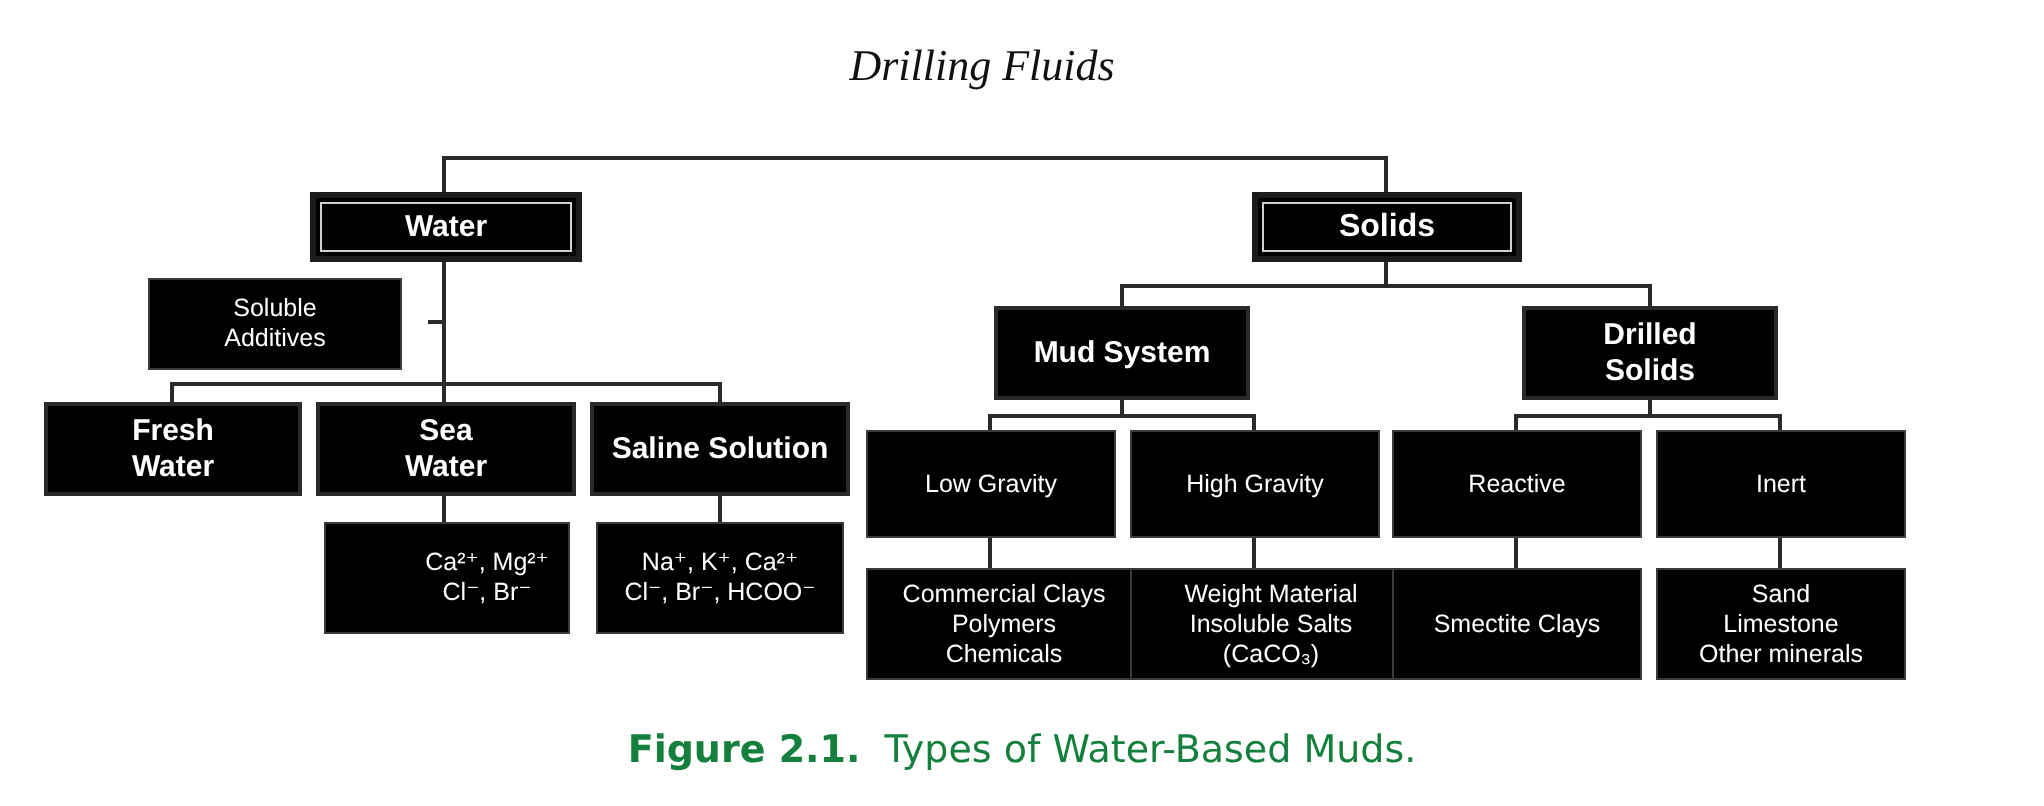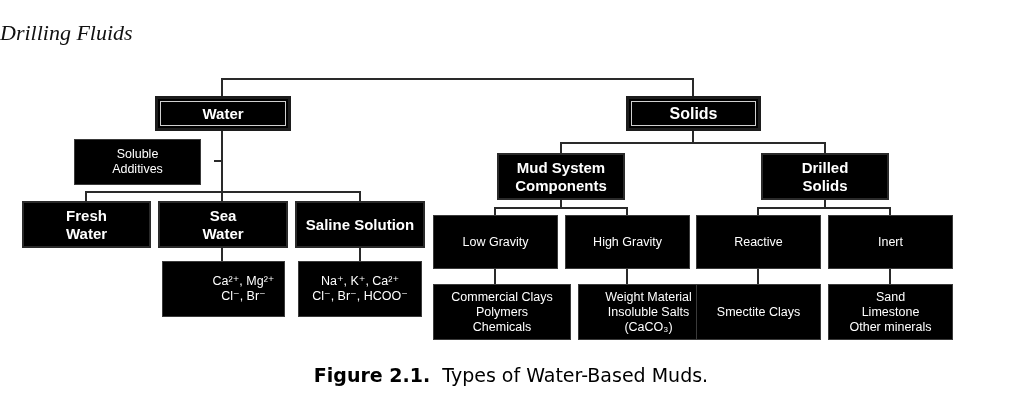--- a/index.html
+++ b/index.html
@@ -1,24 +1,24 @@
 <!DOCTYPE html>
 <html><head>
   <meta charset="utf-8">
   <style>
     html, body { margin: 0; padding: 0; background: #ffffff; }
     body { width: 1022px; height: 403px; position: relative; overflow: hidden; }
     .title {
-      position: absolute; left: 0; width: 982px; top: 20px; text-align: left;
+      position: absolute; left: 0; width: 982px; top: 20px; text-align: center;
       font-family: "Liberation Serif", "DejaVu Serif", serif; font-style: italic;
       font-size: 22px; color: #111;
     }
     .caption {
       position: absolute; left: 0; width: 1022px; top: 364px; text-align: center;
-      font-family: "DejaVu Sans", "Liberation Sans", sans-serif; font-size: 19px; color: #000000;
+      font-family: "DejaVu Sans", "Liberation Sans", sans-serif; font-size: 19px; color: #15803d;
     }
     .caption b { font-weight: bold; margin-right: 6px; }
     .box {
       position: absolute; box-sizing: border-box; background: #000000;
       border: 2px solid #2a2a2a; display: flex; flex-direction: column;
       align-items: center; justify-content: center; text-align: center;
       font-family: "Liberation Sans", "DejaVu Sans", sans-serif; color: #ffffff;
       line-height: 1.2;
     }
     .box.bold { font-weight: bold; font-size: 15px; }
@@ -95,21 +95,20 @@
   <span>Ca²⁺, Mg²⁺</span>
   <span>Cl⁻, Br⁻</span>
 </div>
 <div class="box light" style="left:298px;top:261px;width:124px;height:56px;">
   <span>Na⁺, K⁺, Ca²⁺</span>
   <span>Cl⁻, Br⁻, HCOO⁻</span>
 </div>
 
 <div class="box bold" style="left:497px;top:153px;width:128px;height:47px;">
   <span>Mud System</span>
-  <span>Components</span>
 </div>
 <div class="box bold" style="left:761px;top:153px;width:128px;height:47px;">
   <span>Drilled</span>
   <span>Solids</span>
 </div>
 
 <div class="box light" style="left:433px;top:215px;width:125px;height:54px;">
   <span>Low Gravity</span>
 </div>
 <div class="box light" style="left:565px;top:215px;width:125px;height:54px;">
@@ -120,21 +119,21 @@
 </div>
 <div class="box light" style="left:828px;top:215px;width:125px;height:54px;">
   <span>Inert</span>
 </div>
 
 <div class="box light" style="left:433px;top:284px;width:138px;height:56px;">
   <span>Commercial Clays</span>
   <span>Polymers</span>
   <span>Chemicals</span>
 </div>
-<div class="box light" style="left:565px;top:284px;width:141px;height:56px;margin-left:13px;">
+<div class="box light" style="left:565px;top:284px;width:141px;height:56px;">
   <span>Weight Material</span>
   <span>Insoluble Salts</span>
   <span>(CaCO₃)</span>
 </div>
 <div class="box light" style="left:696px;top:284px;width:125px;height:56px;">
   <span>Smectite Clays</span>
 </div>
 <div class="box light" style="left:828px;top:284px;width:125px;height:56px;">
   <span>Sand</span>
   <span>Limestone</span>

